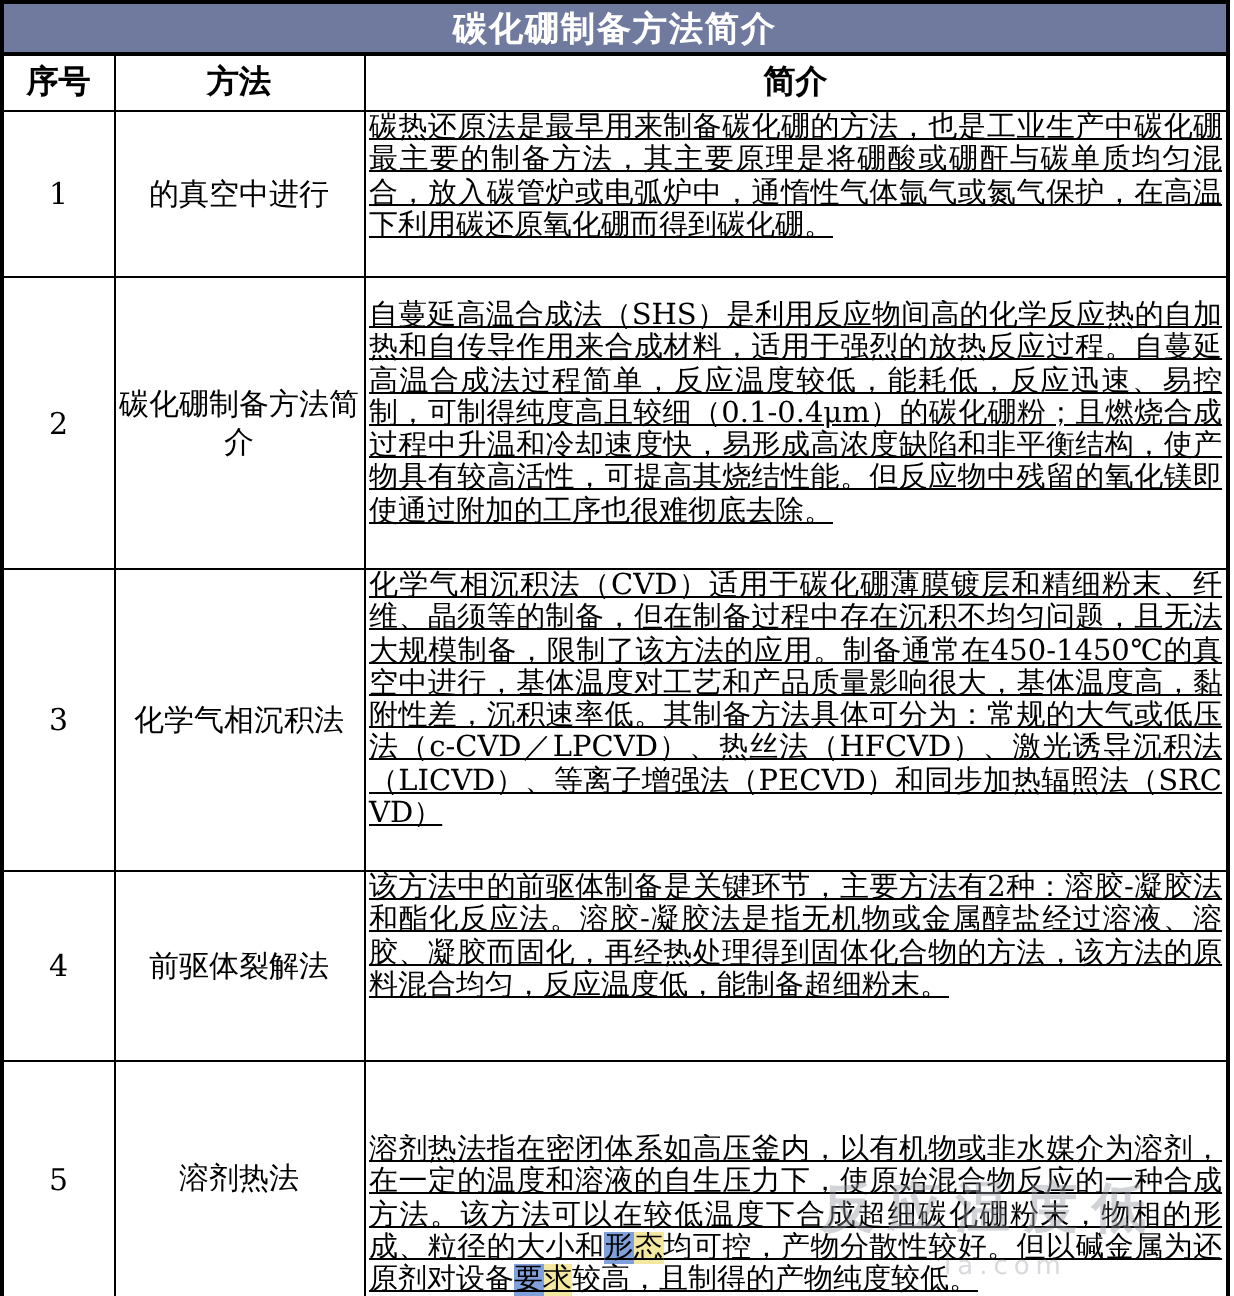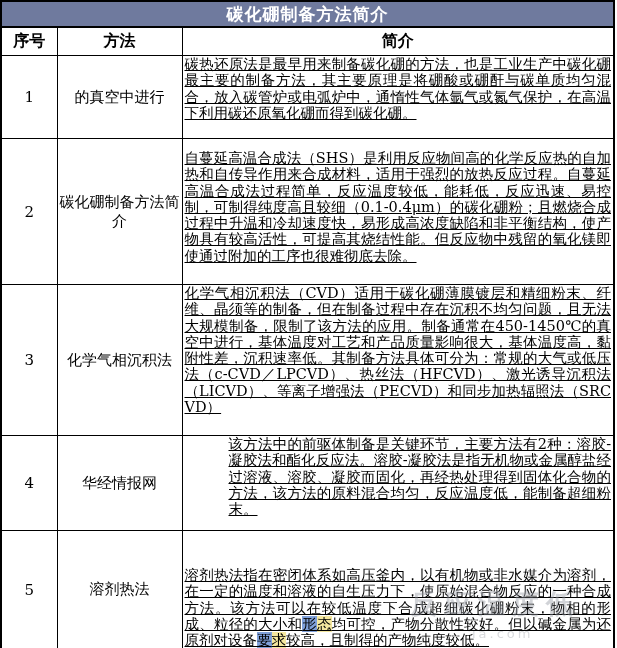--- a/index.html
+++ b/index.html
@@ -71,21 +71,21 @@
   }
   
   tbody tr:nth-child(1) { height: 83px; }
   tbody tr:nth-child(2) { height: 146px; }
   tbody tr:nth-child(3) { height: 151px; }
   tbody tr:nth-child(4) { height: 95px; }
   tbody tr:nth-child(5) { height: 114px; }
   tbody tr:nth-child(1) .desc-inner { max-height: 82px; }
   tbody tr:nth-child(2) .desc-inner { max-height: 145px; margin-top: 11px; }
   tbody tr:nth-child(3) .desc-inner { max-height: 150px; }
-  tbody tr:nth-child(4) .desc-inner { max-height: 94px; margin-left: 44px; }
+  tbody tr:nth-child(4) .desc-inner { max-height: 94px; }
   tbody tr:nth-child(5) .desc-inner { max-height: 113px; margin-top: 36px; }
 
   .hl-blue  { background: #7FA0DA; }
   .hl-yellow{ background: #F4E79F; }
 
   .watermark {
     position: absolute;
     top: 586px;
     left: 410px;
     pointer-events: none;
@@ -148,21 +148,21 @@
   <tr>
     <td class="no-cell">3</td>
     <td class="method-cell">化学气相沉积法</td>
     <td class="desc-cell">
       <div class="desc-inner"><span>化学气相沉积法（CVD）适用于碳化硼薄膜镀层和精细粉末、纤维、晶须等的制备，但在制备过程中存在沉积不均匀问题，且无法大规模制备，限制了该方法的应用。制备通常在450-1450℃的真空中进行，基体温度对工艺和产品质量影响很大，基体温度高，黏附性差，沉积速率低。其制备方法具体可分为：常规的大气或低压法（c-CVD／LPCVD）、热丝法（HFCVD）、激光诱导沉积法（LICVD）、等离子增强法（PECVD）和同步加热辐照法（SRCVD）</span></div>
     </td>
   </tr>
 
   <tr>
     <td class="no-cell">4</td>
-    <td class="method-cell">华经情报网</td>
+    <td class="method-cell">前驱体裂解法</td>
     <td class="desc-cell">
       <div class="desc-inner"><span>该方法中的前驱体制备是关键环节，主要方法有2种：溶胶-凝胶法和酯化反应法。溶胶-凝胶法是指无机物或金属醇盐经过溶液、溶胶、凝胶而固化，再经热处理得到固体化合物的方法，该方法的原料混合均匀，反应温度低，能制备超细粉末。</span></div>
     </td>
   </tr>
 
   <tr>
     <td class="no-cell">5</td>
     <td class="method-cell">溶剂热法</td>
     <td class="desc-cell">
       <div class="desc-inner"><span>溶剂热法指在密闭体系如高压釜内，以有机物或非水媒介为溶剂，在一定的温度和溶液的自生压力下，使原始混合物反应的一种合成方法。该方法可以在较低温度下合成超细碳化硼粉末，物相的形成、粒径的大小和</span><span class="hl-blue">形</span><span class="hl-yellow">态</span><span>均可控，产物分散性较好。但以碱金属为还原剂对设备</span><span class="hl-blue">要</span><span class="hl-yellow">求</span><span>较高，且制得的产物纯度较低。</span></div>

